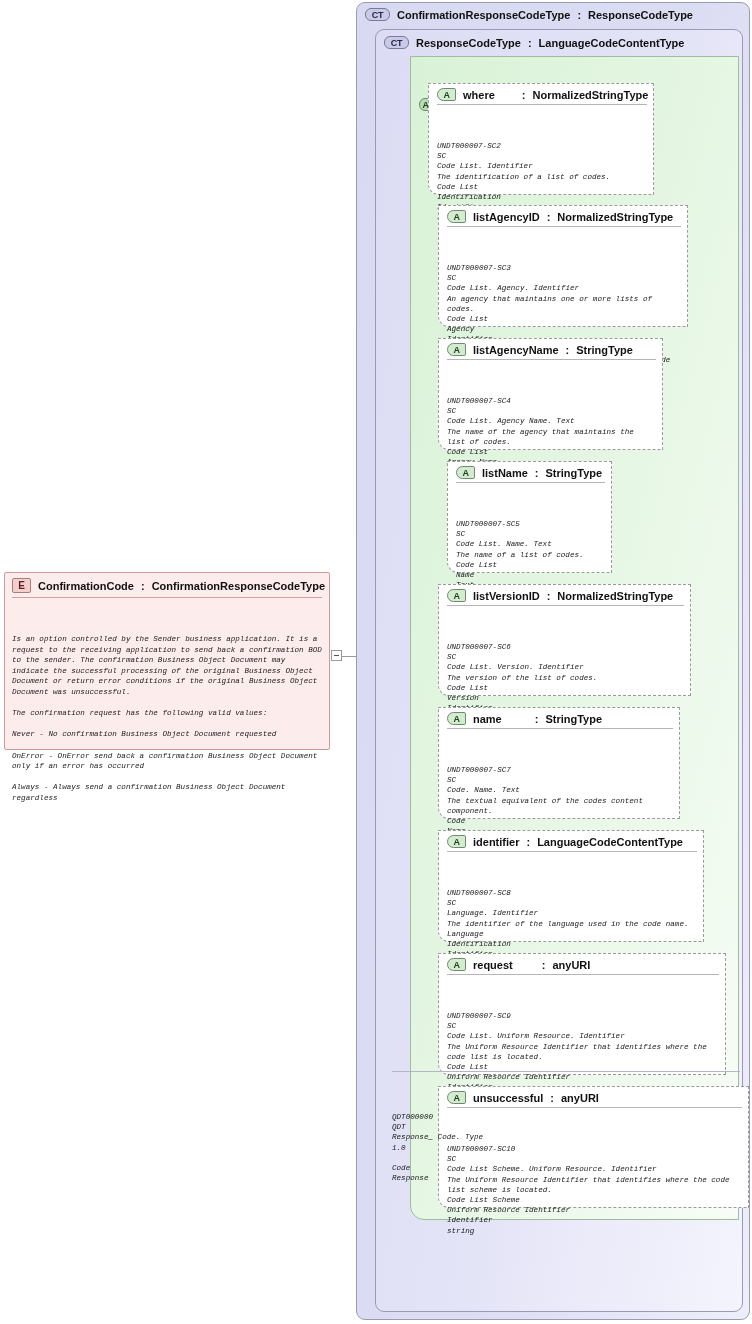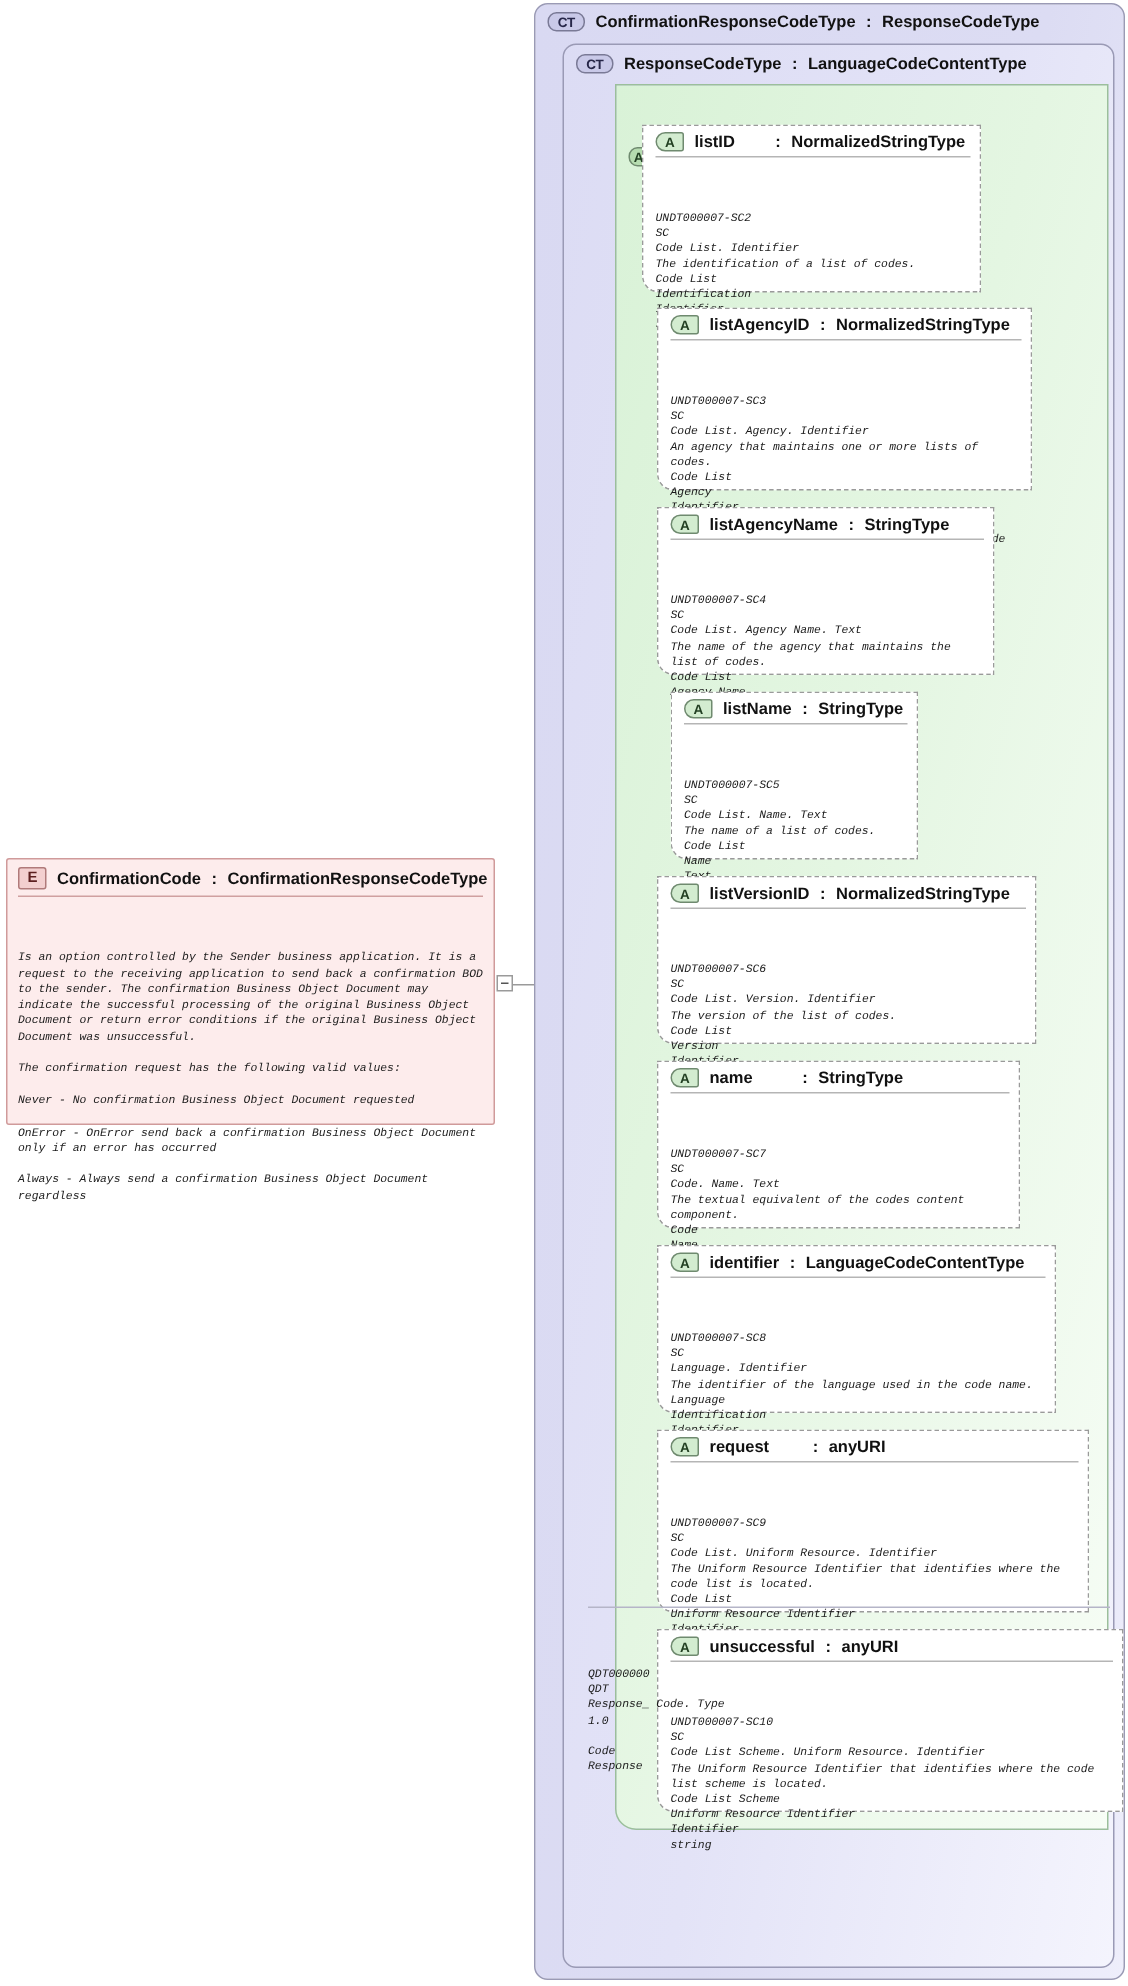--- a/index.html
+++ b/index.html
@@ -203,21 +203,21 @@
       <div class="node-title">
         <span class="badge badge-ag">AG</span>
         <span class="t-name">&lt;Ref&gt;</span>
         <span class="t-sep" style="margin-left:22px">:</span>
         <span class="t-type">CodeListAttributeGroup</span>
       </div>
 
       <div class="attr" style="left:17px; top:26px; width:226px; height:112px;">
         <div class="node-title">
           <span class="badge badge-a">A</span>
-          <span class="t-name">listID</span>
+          <span class="t-name">where</span>
           <span class="t-sep" style="margin-left:20px">:</span>
           <span class="t-type">NormalizedStringType</span>
         </div>
         <div class="rule"></div>
         <div class="doc">UNDT000007-SC2
 SC
 Code List. Identifier
 The identification of a list of codes.
 Code List
 Identification

